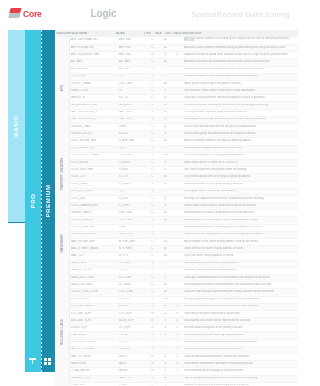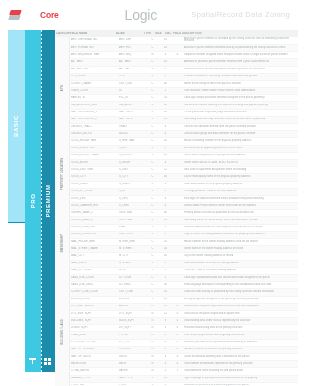--- a/index.html
+++ b/index.html
@@ -3,28 +3,28 @@
 <meta charset="utf-8">
 <style>
   html,body{margin:0;padding:0;}
   body{
     width:298px;height:386px;background:#ffffff;
     font-family:"Liberation Sans",sans-serif;
     overflow:hidden;position:relative;
   }
   
   .header{position:absolute;left:0;top:0;width:298px;height:28px;background:#fff;}
-  .logo{position:absolute;left:9px;top:7px;display:flex;align-items:center;gap:18px;}
+  .logo{position:absolute;left:9px;top:7px;display:flex;align-items:center;gap:1px;}
   .logo-mark{position:relative;width:13px;height:13px;}
   .logo-mark .lm-top{position:absolute;left:1px;top:1px;width:11px;height:4.5px;
     background:#e8414a;border-radius:1px;transform:skewX(-18deg);}
   .logo-mark .lm-bot{position:absolute;left:0px;top:6px;width:11px;height:5px;
     background:#b9c2c6;border-radius:1px;transform:skewX(-18deg);}
   .logo-core{font-size:8.5px;font-weight:bold;color:#e8414a;letter-spacing:-0.2px;}
-  .logo-logic{font-size:14px;font-weight:normal;color:#b9c2c6;letter-spacing:-0.2px;padding-left:48px;}
+  .logo-logic{font-size:10px;font-weight:bold;color:#b9c2c6;letter-spacing:-0.2px;padding-left:48px;}
   .doc-title{position:absolute;right:8px;top:10px;font-size:7.6px;color:#d9dde0;
     letter-spacing:.3px;}
   
   .bands{position:absolute;left:0;top:30px;width:55px;height:344px;}
   .band{position:absolute;top:0;display:flex;align-items:center;justify-content:center;}
   .band-label{font-size:6px;font-weight:bold;color:#ffffff;letter-spacing:.7px;
     white-space:nowrap;transform:rotate(-90deg);}
   #band-basic{left:8px;width:17px;background:#a3e5f8;}
   #band-pro{left:25px;width:16px;background:#3fc8e2;}
   #band-premium{left:41px;width:14px;background:#1b8cab;}

